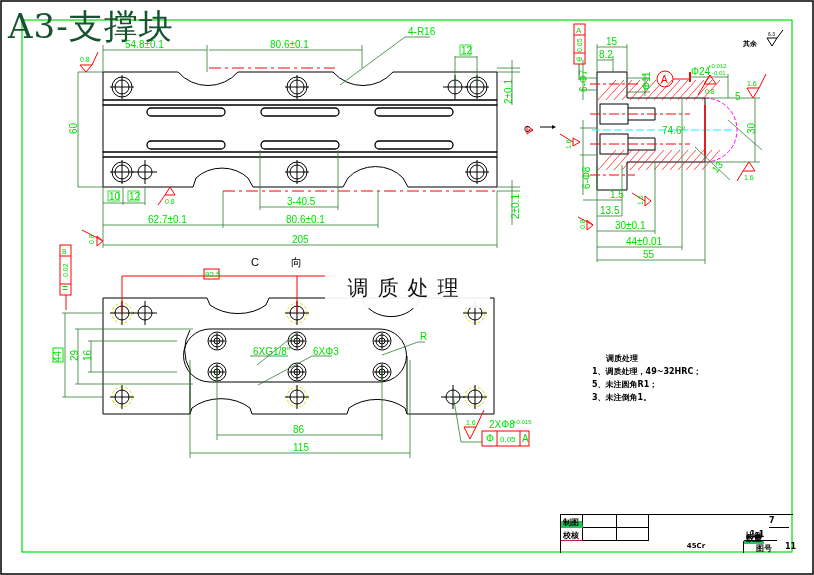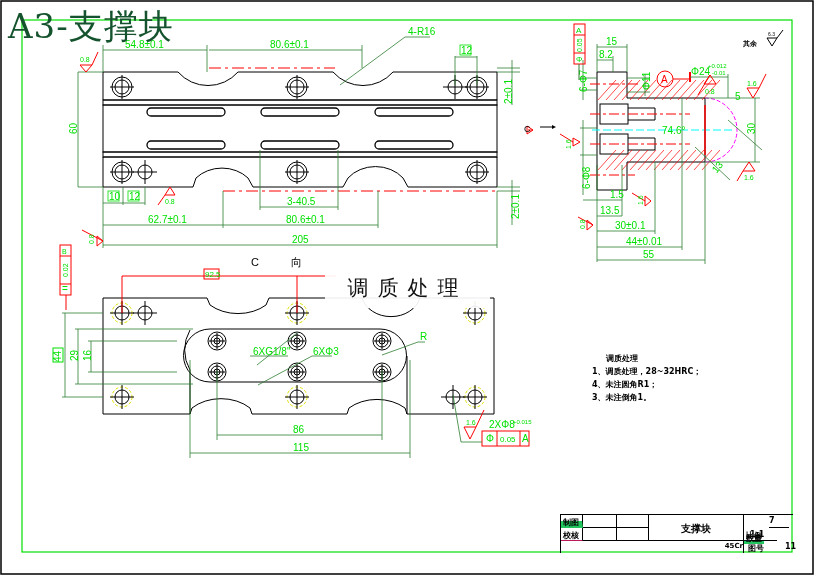--- a/index.html
+++ b/index.html
@@ -445,33 +445,32 @@
     <text x="58" y="273" class="dim" style="font-size:7px" transform="rotate(-90 65 270)">0.02</text>
     <text x="62" y="292" class="dim">=</text>
   </g>
 </svg>
 
 <div class="title-text">A3-支撑块</div>
 <div class="watermark">调质处理</div>
 
 <div class="tech">
   <div class="hd">调质处理</div>
-  <div>1、调质处理，28~32HRC；</div>
-  <div>4、未注圆角R1；</div>
+  <div>1、调质处理，49~32HRC；</div>
+  <div>5、未注圆角R1；</div>
   <div>3、未注倒角1。</div>
 </div>
 
 <div class="tb">
   <div style="left:0;top:0;width:22px;height:13px;border-right:1px solid #000;border-bottom:7px solid #22c55e;padding:2px 0 0 2px">制图</div>
   <div style="left:22px;top:0;width:34px;height:13px;border-right:1px solid #000;border-bottom:1px solid #000"></div>
   <div style="left:56px;top:0;width:32px;height:13px;border-right:1px solid #000;border-bottom:1px solid #000"></div>
   <div style="left:0;top:13px;width:22px;height:13px;border-right:1px solid #000;border-bottom:1px solid #be185d;padding:2px 0 8px 2px">校核</div>
   <div style="left:22px;top:13px;width:34px;height:13px;border-right:1px solid #000;border-bottom:1px solid #000"></div>
   <div style="left:56px;top:13px;width:32px;height:13px;border-right:1px solid #000;border-bottom:1px solid #000"></div>
-  <div style="left:88px;top:0;width:95px;height:26px;border-right:1px solid #000;border-bottom:1px solid #000;text-align:center;padding-top:7px;font-size:10px">支撑块</div>
-  <div style="left:88px;top:26px;width:95px;height:12px;border-right:1px solid #000;text-align:right;font-size:7px;padding-top:1px">45Cr</div>
+  <div style="left:88px;top:26px;width:95px;height:12px;border-right:1px solid #000;text-align:center;font-size:7px;padding-top:1px">45Cr</div>
   <div style="left:183px;top:16px;width:20px;height:13px;border-bottom:4px solid #22c55e;padding:2px 0 0 2px">数量</div>
   <div style="left:208px;top:0;width:20px;height:13px;border-bottom:1px solid #000;padding-top:1px">7</div>
   <div style="left:183px;top:13px;width:20px;height:13px;border-bottom:1px solid #0f172a;padding:2px 0 0 2px">比例</div>
   <div style="left:189px;top:13px;width:27px;height:13px;border-bottom:1px solid #000;padding-top:2px">1:1</div>
-  <div style="left:185px;top:26px;width:20px;height:12px;padding:2px 0 0 2px">图号</div>
+  <div style="left:193px;top:26px;width:20px;height:12px;padding:2px 0 0 2px">图号</div>
   <div style="left:224px;top:26px;width:20px;height:12px;padding-top:1px">11</div>
 </div>
 
 </body></html>

